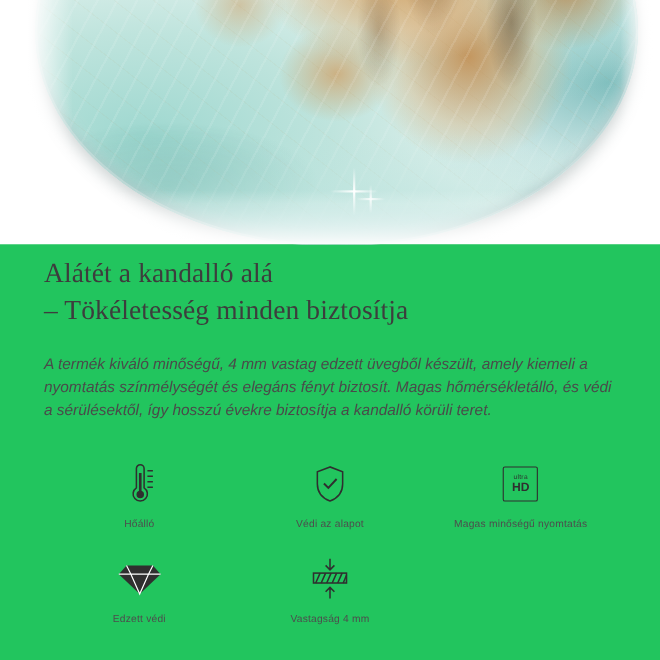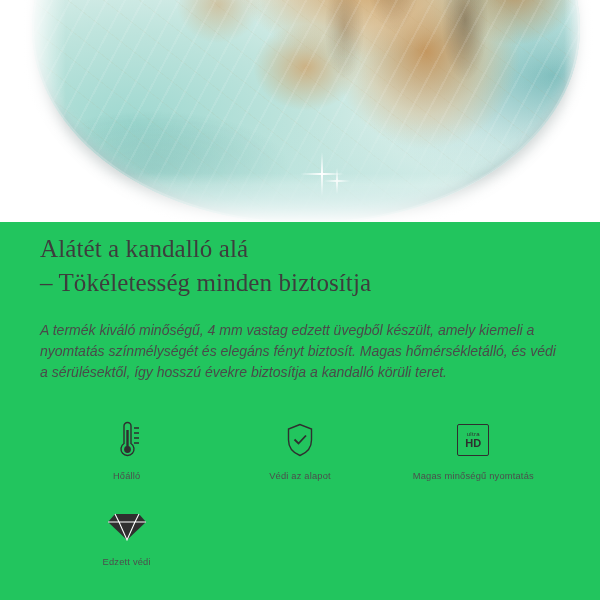--- a/index.html
+++ b/index.html
@@ -277,16 +277,27 @@
         <div class="feature-icon">
           <svg width="40" height="36" viewBox="0 0 40 36" fill="#2f2f2f">
             <path d="M8 6h24l7 8-19 18L1 14 8 6z" fill="#2f2f2f"></path>
             <path d="M8 6l4 8h16l4-8M12 14l8 18 8-18M1 14h38" stroke="#ffffff" stroke-width="1.1" fill="none"></path>
           </svg>
         </div>
         <div class="feature-label">Edzett védi</div>
       </div>
 
 
+      <div class="feature">
+        <div class="feature-icon">
+          <svg width="44" height="42" viewBox="0 0 44 42" fill="none" stroke="#2f2f2f" stroke-width="1.4">
+            <path d="M22 3v9M18 9l4 4 4-4"></path>
+            <rect x="7" y="16" width="30" height="9" fill="none"></rect>
+            <path d="M9 25l4-9M14 25l4-9M19 25l4-9M24 25l4-9M29 25l4-9M34 25l3-7"></path>
+            <path d="M22 39v-9M18 33l4-4 4 4"></path>
+          </svg>
+        </div>
+        <div class="feature-label">Vastagság 4 mm</div>
+      </div>
 
     </div>
   </div>
 </div>
 
 </body></html>

